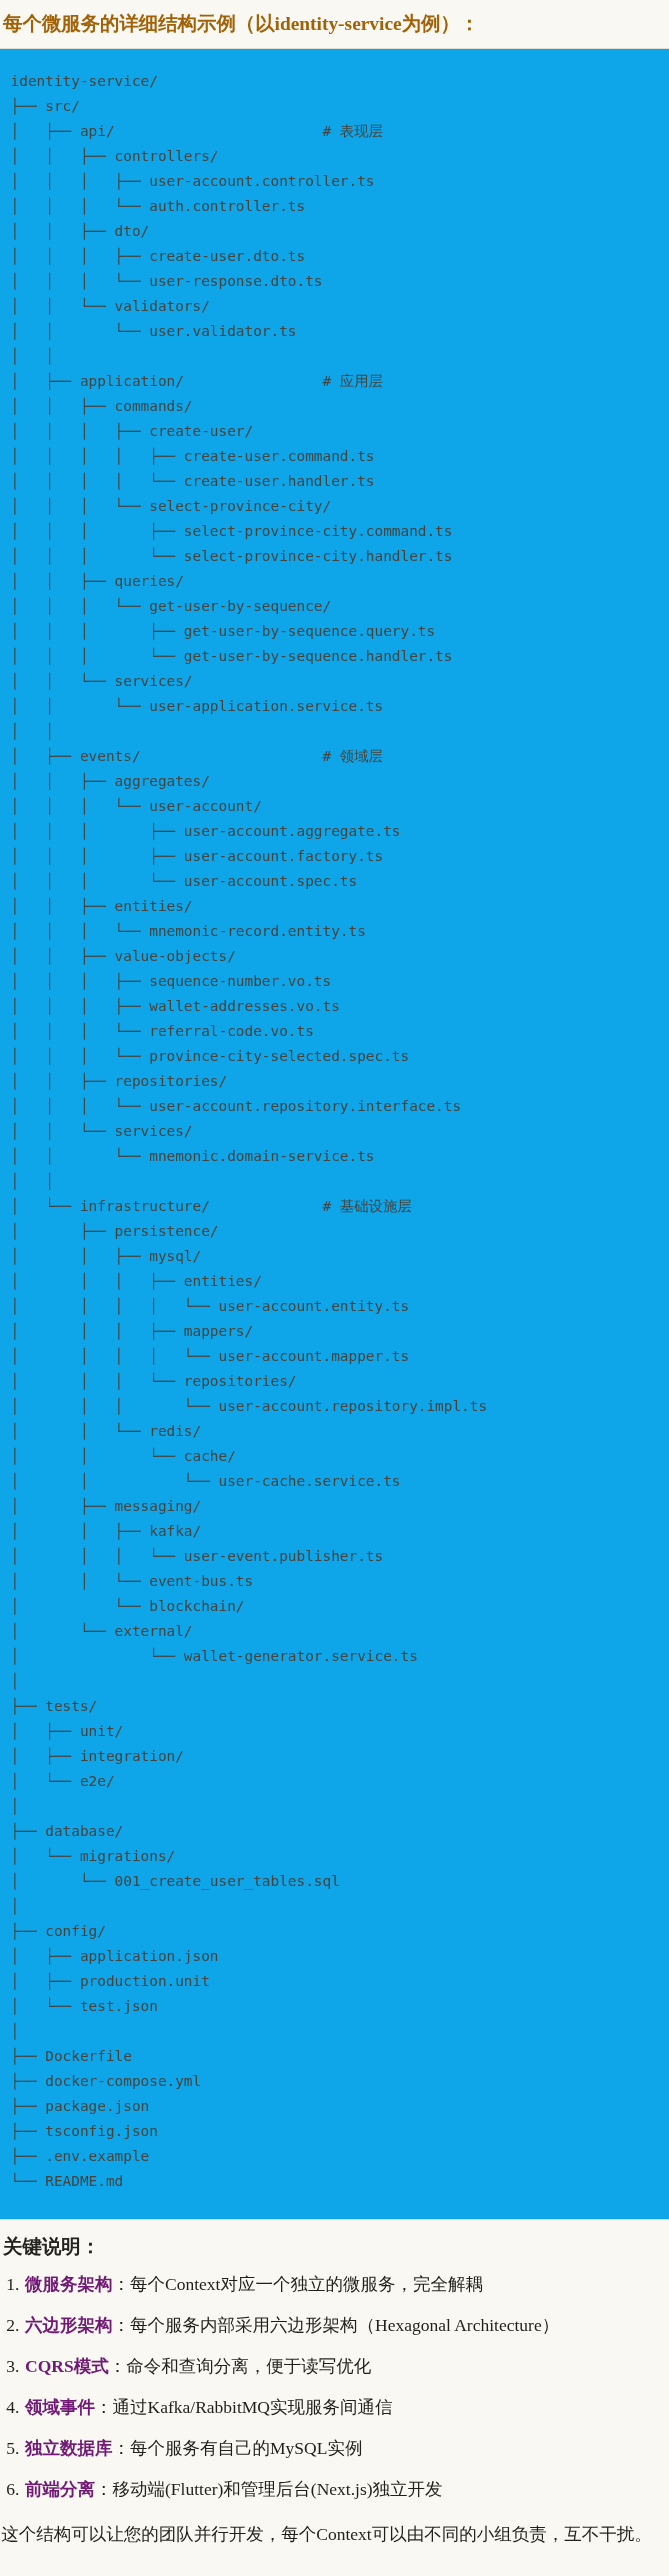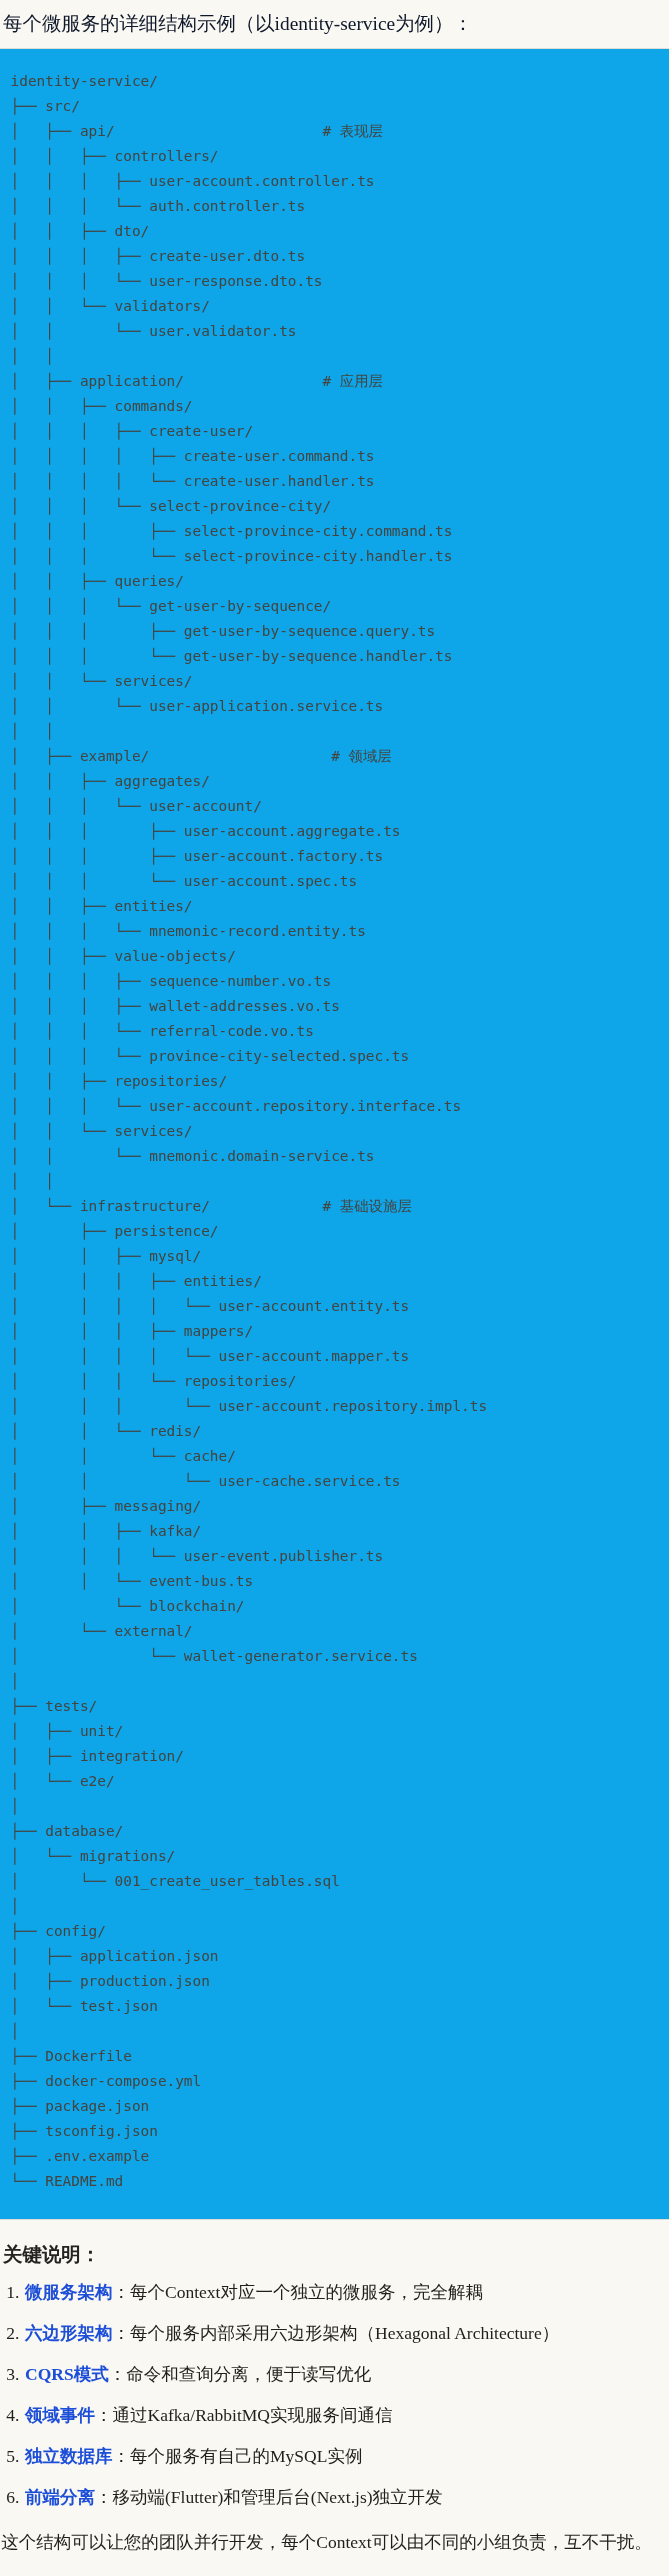--- a/index.html
+++ b/index.html
@@ -10,22 +10,22 @@
   }
   body {
     min-height: 2576px;
     color: #201F1B;
     font-family: "Liberation Serif", "DejaVu Serif", serif;
     -webkit-font-smoothing: antialiased;
   }
   .page-title {
     font-size: 19.4px;
     line-height: 29px;
-    font-weight: 400;
-    color: #0f172a;
+    font-weight: 700;
+    color: #a16207;
     margin: 0;
     padding: 8.8px 7.5px 10.6px 3.1px;
   }
   .code-block {
     background: #0ea5e9;
     border-top: 1.3px solid #DEDCD4;
     border-bottom: 1.3px solid #DEDCD4;
     padding: 20px 10px 25px 10.6px;
     overflow: hidden;
   }
@@ -34,41 +34,41 @@
     font-family: "DejaVu Sans Mono", "Liberation Mono", monospace;
     font-size: 14.4px;
     line-height: 25px;
     color: #45443F;
   }
   .notes-title {
     font-size: 19.4px;
     line-height: 26px;
     font-weight: 700;
     color: #242320;
-    margin: 22px 0 0 0;
+    margin: 14px 0 0 0;
     padding-left: 3.1px;
   }
   .notes-list {
     list-style: none;
     margin: 15px 0 0 0;
     padding: 0 0 0 6.3px;
   }
   .notes-list li {
     font-size: 17.5px;
     line-height: 19px;
     margin-bottom: 22px;
     color: #201F1B;
   }
   .note-num {
     display: inline-block;
     margin-right: 5.6px;
   }
   .note-label {
     font-weight: 700;
-    color: #1d4ed8;
+    color: #701a75;
     text-align: center;
   }
   .closing-note {
     font-size: 17.5px;
     line-height: 20px;
     margin: 25px 0 0 1.3px;
     color: #201F1B;
   }
 </style>
 </head>
@@ -126,21 +126,21 @@
       <div class="tree-line">│   │   │       ├── get-user-by-sequence.query.ts</div>
 
       <div class="tree-line">│   │   │       └── get-user-by-sequence.handler.ts</div>
 
       <div class="tree-line">│   │   └── services/</div>
 
       <div class="tree-line">│   │       └── user-application.service.ts</div>
 
       <div class="tree-line">│   │</div>
 
-      <div class="tree-line">│   ├── example/                     # 领域层</div>
+      <div class="tree-line">│   ├── events/                     # 领域层</div>
 
       <div class="tree-line">│   │   ├── aggregates/</div>
 
       <div class="tree-line">│   │   │   └── user-account/</div>
 
       <div class="tree-line">│   │   │       ├── user-account.aggregate.ts</div>
 
       <div class="tree-line">│   │   │       ├── user-account.factory.ts</div>
 
       <div class="tree-line">│   │   │       └── user-account.spec.ts</div>
@@ -226,21 +226,21 @@
       <div class="tree-line">│   └── migrations/</div>
 
       <div class="tree-line">│       └── 001_create_user_tables.sql</div>
 
       <div class="tree-line">│</div>
 
       <div class="tree-line">├── config/</div>
 
       <div class="tree-line">│   ├── application.json</div>
 
-      <div class="tree-line">│   ├── production.json</div>
+      <div class="tree-line">│   ├── production.unit</div>
 
       <div class="tree-line">│   └── test.json</div>
 
       <div class="tree-line">│</div>
 
       <div class="tree-line">├── Dockerfile</div>
 
       <div class="tree-line">├── docker-compose.yml</div>
 
       <div class="tree-line">├── package.json</div>

